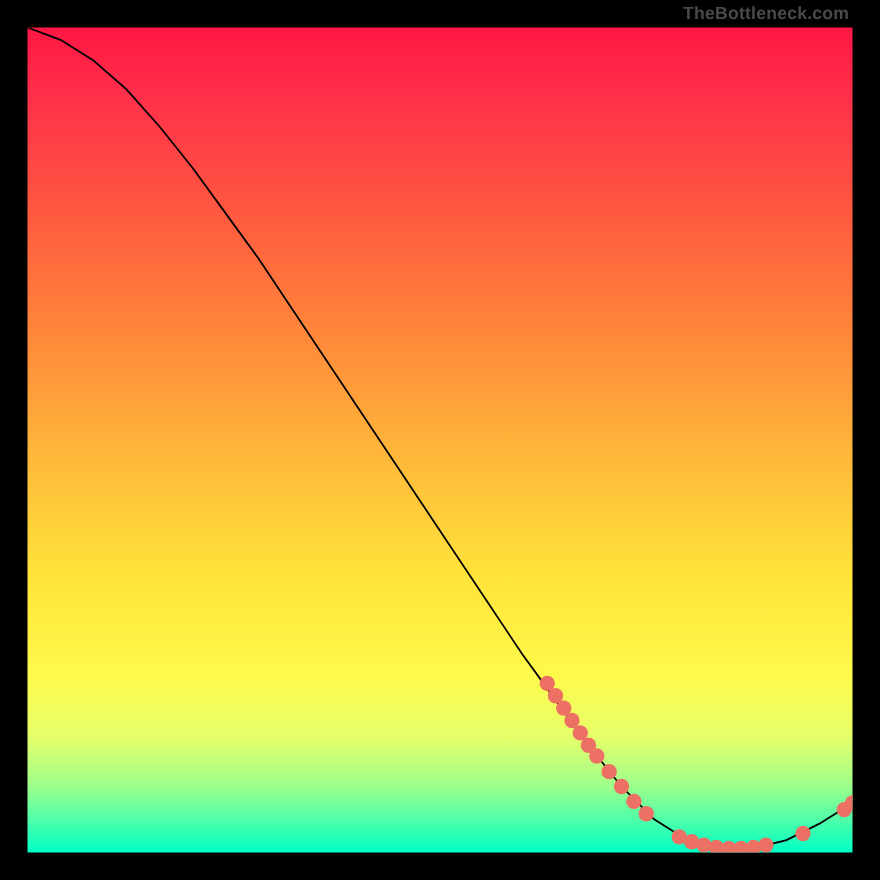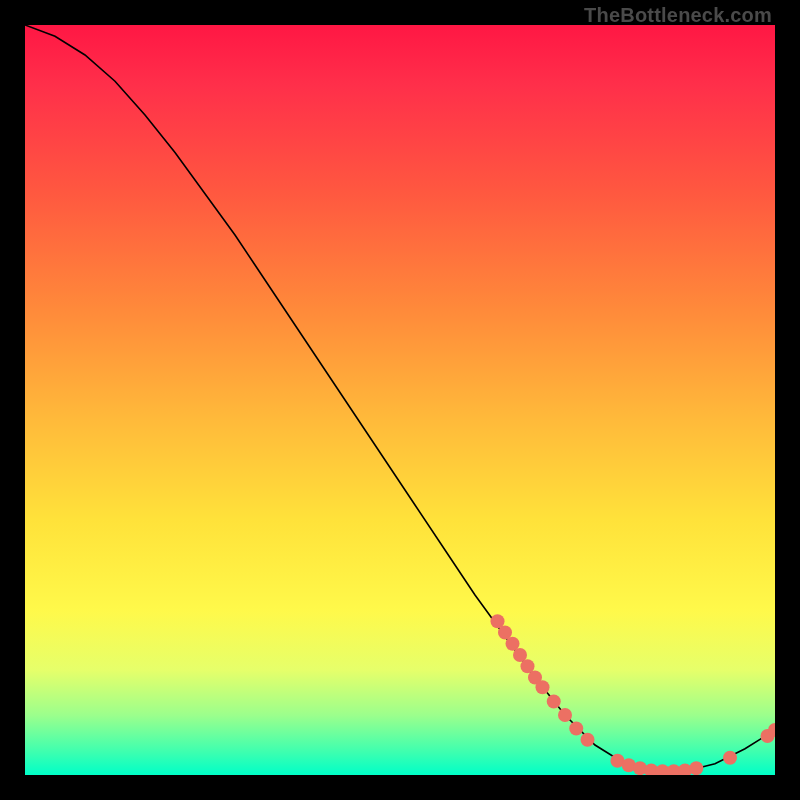--- a/index.html
+++ b/index.html
@@ -19,21 +19,21 @@
       #ffe23a 66%,
       #fff94a 78%,
       #e6ff6a 86%,
       #9cff8c 92%,
       #3cffb0 97%,
       #00ffc8 100%);
   }
   .watermark {
     position: absolute;
     right: 28px; top: 4px;
-    font-size: 20px;
+    font-size: 16px;
     font-weight: 600;
     color: #4a4a4a;
     letter-spacing: 0.2px;
   }
   svg.curve { position: absolute; left: 0; top: 0; width: 750px; height: 750px; }
   .line { fill: none; stroke: #000; stroke-width: 1.6; }
   .marker { fill: #ec7063; stroke: none; }
 </style>
 </head>
 <body>

